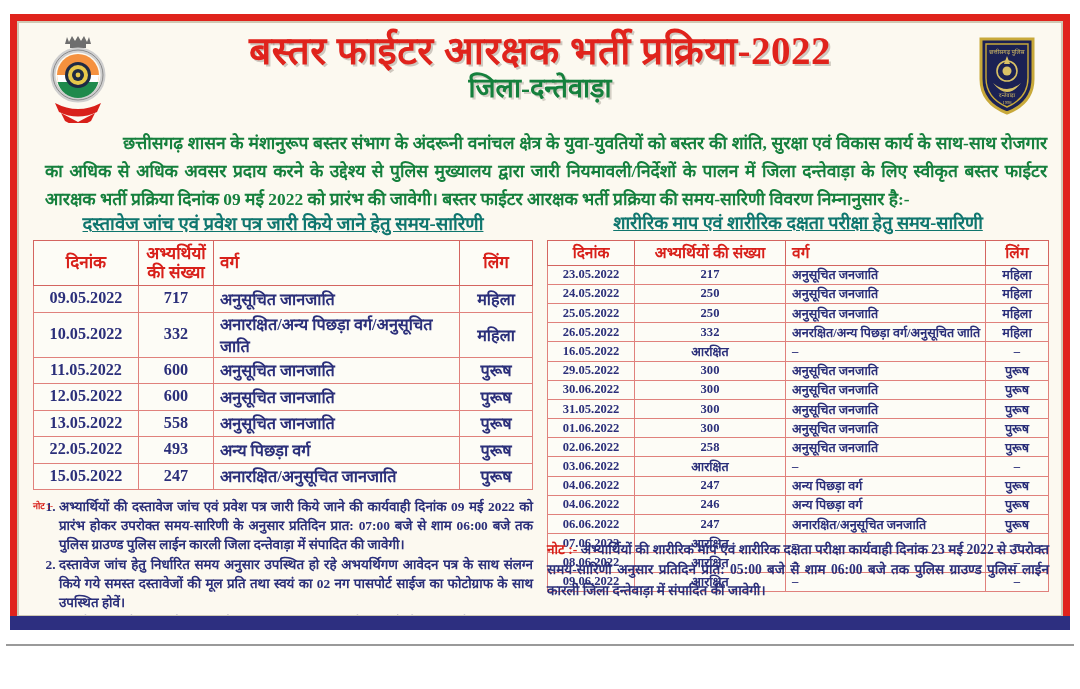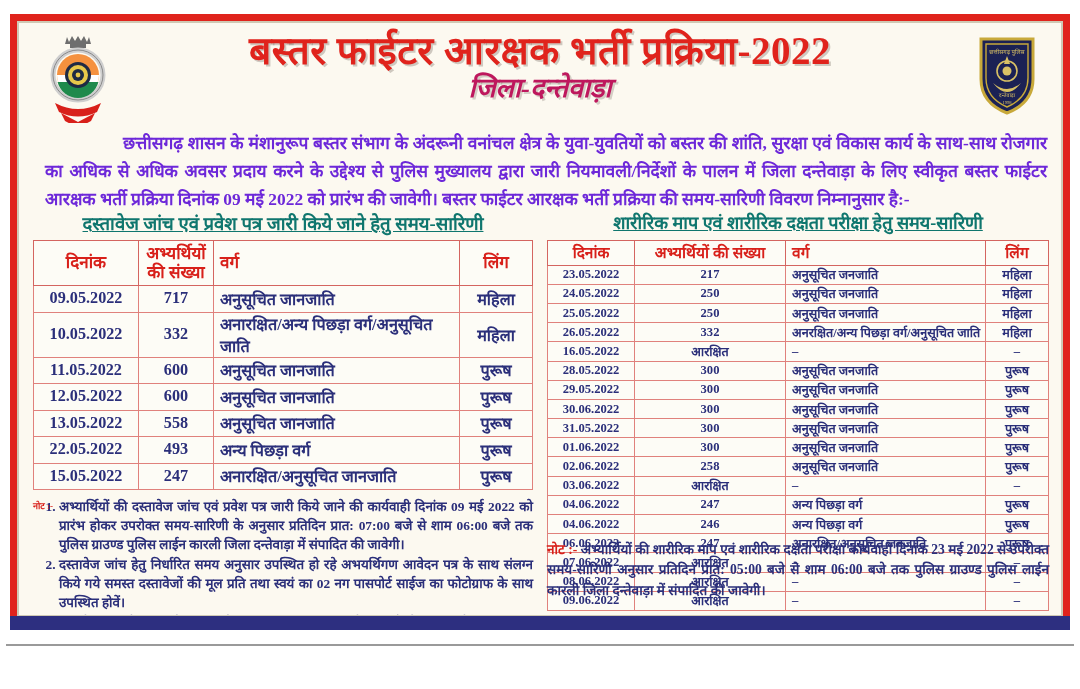--- a/index.html
+++ b/index.html
@@ -79,37 +79,36 @@
     color: #e0231c;
     letter-spacing: 0.5px;
     line-height: 1.12;
     text-shadow: 2px 2px 0 rgba(120,110,100,0.35);
     white-space: nowrap;
   }
   .sub-title {
     font-family: "Liberation Serif", "DejaVu Serif", serif;
     font-size: 27px;
     font-weight: bold;
-    color: #be185d;
+    color: #15803d;
     line-height: 1.1;
     margin-top: 1px;
     text-shadow: 2px 2px 0 rgba(120,110,100,0.3);
-    font-style: italic;
   }
 
   
   .intro {
     position: absolute;
     left: 26px;
     right: 14px;
     top: 106px;
     font-family: "Liberation Serif", "DejaVu Serif", serif;
     font-size: 17.4px;
     font-weight: bold;
-    color: #6d28d9;
+    color: #15803d;
     line-height: 1.62;
     text-align: justify;
   }
   .intro .indent { display:inline-block; width: 78px; }
 
   
   .columns {
     position: absolute;
     left: 14px;
     right: 12px;
@@ -382,26 +381,20 @@
               <td class="c-class">अनरक्षित/अन्य पिछड़ा वर्ग/अनुसूचित जाति</td>
               <td class="c-gen">महिला</td>
             </tr>
             <tr>
               <td class="c-date">16.05.2022</td>
               <td class="c-count">आरक्षित</td>
               <td class="c-class">–</td>
               <td class="c-gen">–</td>
             </tr>
             <tr>
-              <td class="c-date">28.05.2022</td>
-              <td class="c-count">300</td>
-              <td class="c-class">अनुसूचित जनजाति</td>
-              <td class="c-gen">पुरूष</td>
-            </tr>
-            <tr>
               <td class="c-date">29.05.2022</td>
               <td class="c-count">300</td>
               <td class="c-class">अनुसूचित जनजाति</td>
               <td class="c-gen">पुरूष</td>
             </tr>
             <tr>
               <td class="c-date">30.06.2022</td>
               <td class="c-count">300</td>
               <td class="c-class">अनुसूचित जनजाति</td>
               <td class="c-gen">पुरूष</td>

